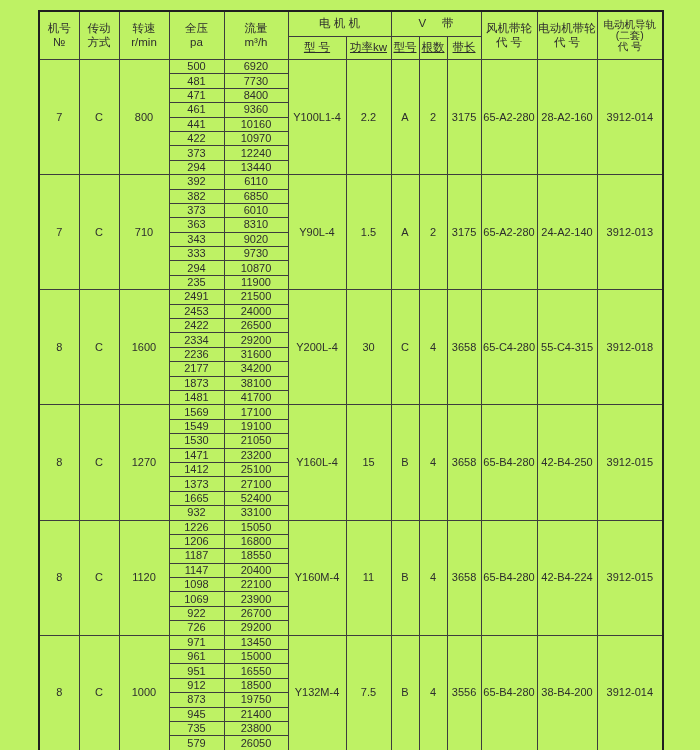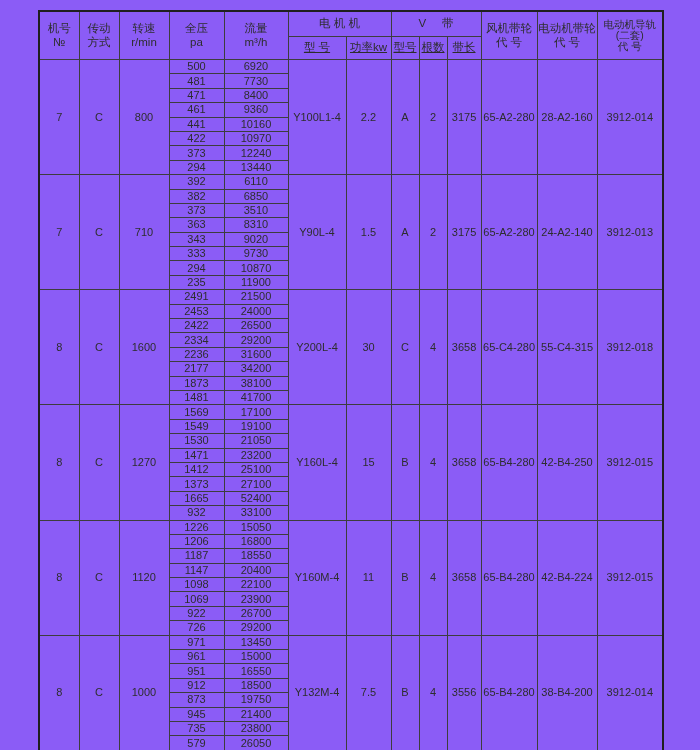--- a/index.html
+++ b/index.html
@@ -1,21 +1,21 @@
 <!DOCTYPE html>
 <html><head>
 <meta charset="utf-8">
 <style>
   html, body { margin: 0; padding: 0; }
   body { background: #ffffff; font-family: "Liberation Sans", "DejaVu Sans", sans-serif; }
   .page {
     position: relative;
     width: 700px;
     height: 750px;
-    background: #8b5cf6;
+    background: #bef264;
     overflow: hidden;
   }
   table.spec {
     position: absolute;
     left: 38px;
     top: 10px;
     width: 624px;
     border-collapse: collapse;
     table-layout: fixed;
     border: 2px solid #1f1f1f;
@@ -168,21 +168,21 @@
           <td rowspan="8">65-A2-280</td>
           <td rowspan="8">24-A2-140</td>
           <td rowspan="8">3912-013</td>
         </tr>
         <tr>
           <td>382</td>
           <td>6850</td>
         </tr>
         <tr>
           <td>373</td>
-          <td>3510</td>
+          <td>6010</td>
         </tr>
         <tr>
           <td>363</td>
           <td>8310</td>
         </tr>
         <tr>
           <td>343</td>
           <td>9020</td>
         </tr>
         <tr>

